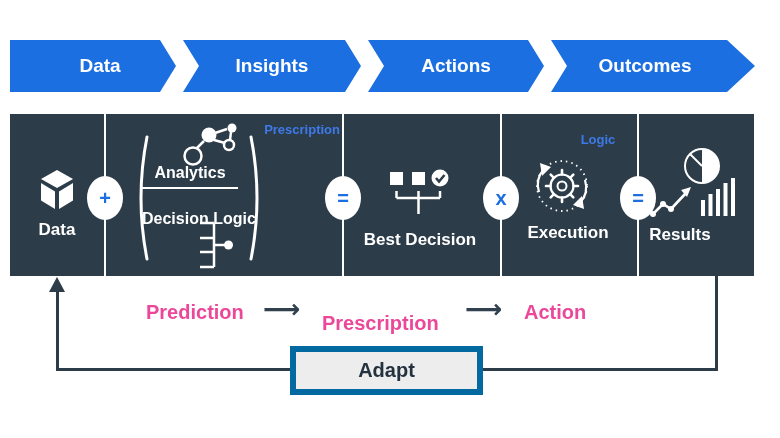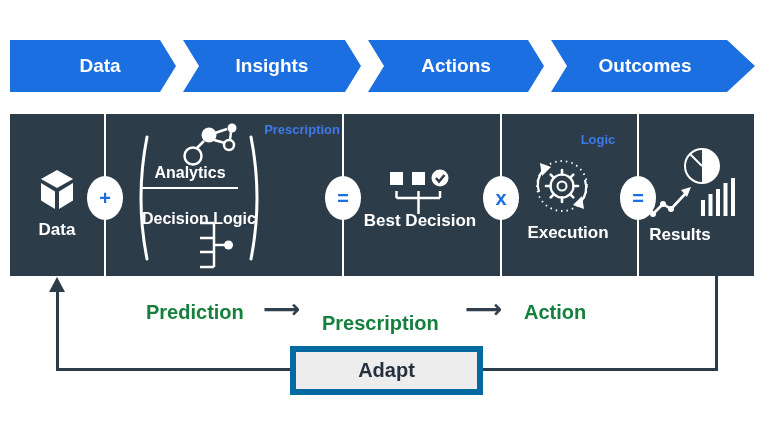--- a/index.html
+++ b/index.html
@@ -31,21 +31,21 @@
 
   .op {
     position:absolute; top:62px; width:36px; height:44px; border-radius:50%;
     background:#fff; color:#1b6fe1; font-weight:bold; font-size:20px;
     display:flex; align-items:center; justify-content:center; line-height:1;
   }
   .op1{left:77px;} .op2{left:315px;} .op3{left:473px;} .op4{left:610px;}
 
   .sec-label { position:absolute; color:#fff; font-size:17px; font-weight:bold; text-align:center; white-space:nowrap; }
   .lbl-data      { left:0;     width:94px;  top:106px; }
-  .lbl-best      { left:330px; width:160px; top:97px; }
+  .lbl-best      { left:330px; width:160px; top:116px; }
   .lbl-execution { left:498px; width:120px; top:109px; }
   .lbl-results   { left:615px; width:110px; top:111px; }
 
   .tag { position:absolute; color:#3d7ae8; font-size:13px; font-weight:bold; }
   .tag-optimization { left:230px; width:100px; top:8px;  text-align:right; }
   .tag-scale        { left:548px; width:80px;  top:18px; text-align:center; }
 
   .icon { position:absolute; }
   .ic-cube     { left:27px;  top:54px; }
   .ic-molecule { left:172px; top:6px; }
@@ -56,21 +56,21 @@
   .ic-gear     { left:520px; top:40px; }
   .ic-pie      { left:672px; top:32px; }
   .ic-trend    { left:640px; top:70px; }
   .ic-bars     { left:688px; top:60px; }
 
   .fraction { position:absolute; left:132px; top:50px; width:96px; text-align:center; color:#fff; font-weight:bold; font-size:16px; }
   .fraction .num { padding-bottom:5px; border-bottom:2px solid #fff; }
   .fraction .den { padding-top:21px; white-space:nowrap; }
 
   
-  .flow-text { position:absolute; color:#15803d; font-weight:bold; font-size:20px; white-space:nowrap; }
+  .flow-text { position:absolute; color:#ec4899; font-weight:bold; font-size:20px; white-space:nowrap; }
   .ft-prediction   { left:146px; top:301px; }
   .ft-prescription { left:322px; top:312px; }
   .ft-action       { left:524px; top:301px; }
   .flow-arrow { position:absolute; color:#31404e; font-size:26px; font-weight:bold; top:294px; }
   .fa1 { left:263px; } .fa2 { left:465px; }
 
   
   .loop { position:absolute; background:#2d3c49; }
   .loop-right { left:715px; top:276px; width:3px; height:95px; }
   .loop-h     { left:56px;  top:368px; width:662px; height:3px; }

